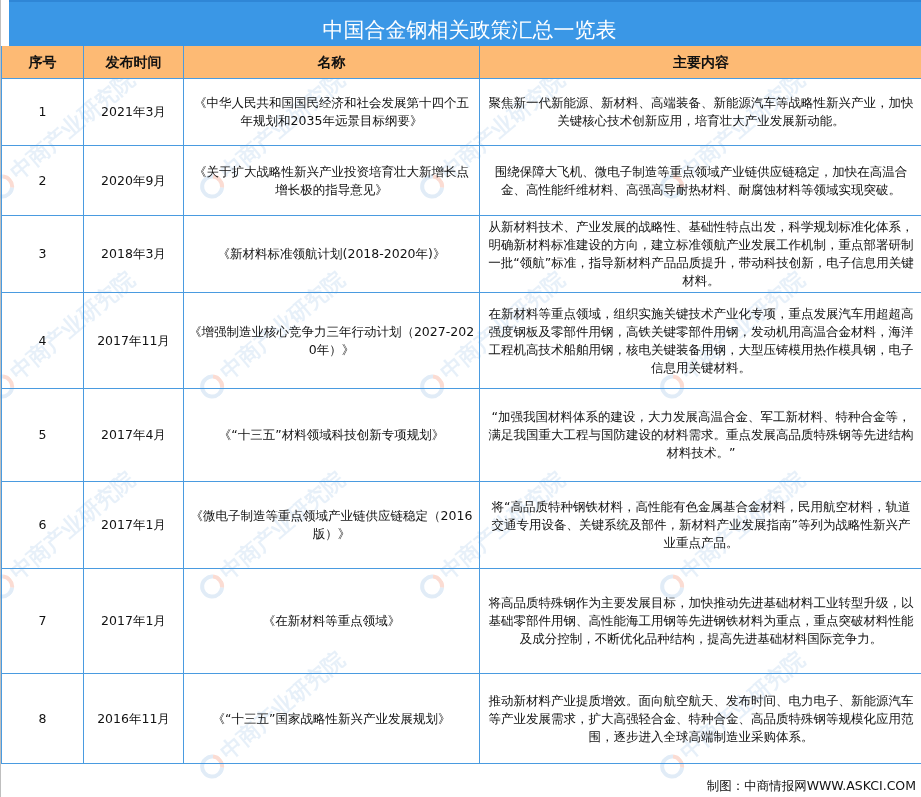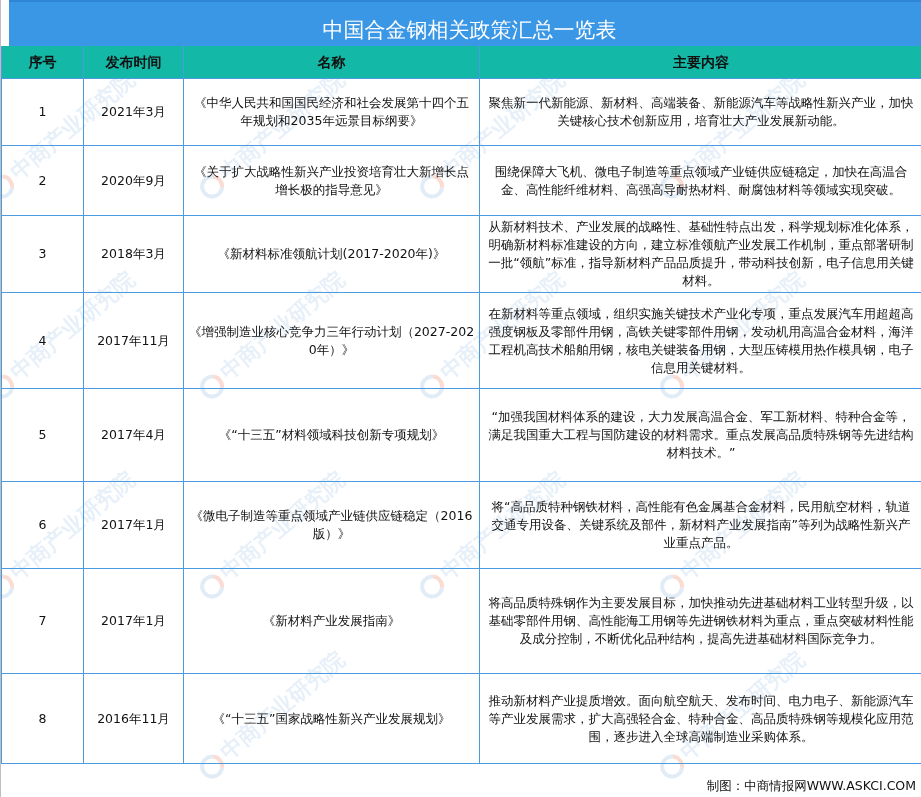--- a/index.html
+++ b/index.html
@@ -18,21 +18,21 @@
   table.grid {
     position: absolute; left: 0; top: 46px; width: 921px;
     border-collapse: collapse; table-layout: fixed;
   }
   table.grid td, table.grid th {
     border: 1px solid #4a9be0; padding: 0 4px; text-align: center; vertical-align: middle;
     font-size: 12.5px; line-height: 18px; color: #111;
     word-break: break-all;
   }
   table.grid tr.head th {
-    background: #14b8a6; height: 32px; font-size: 14px; font-weight: bold; color: #111;
+    background: #fdba74; height: 32px; font-size: 14px; font-weight: bold; color: #111;
     border-top: none;
   }
   table.grid td.content { text-align: center; padding: 0 6px; }
   .footer {
     position: absolute; left: 0; top: 763px; width: 921px; height: 48px;
     display: flex; align-items: center; justify-content: flex-end;
     font-size: 12.5px; color: #111; padding-right: 6px; box-sizing: border-box;
     border-bottom: 2px solid #4a9be0;
   }
   .wm {
@@ -86,21 +86,21 @@
     </tr>
     <tr style="height:70px">
       <td>2</td>
       <td>2020年9月</td>
       <td>《关于扩大战略性新兴产业投资培育壮大新增长点增长极的指导意见》</td>
       <td class="content">围绕保障大飞机、微电子制造等重点领域产业链供应链稳定，加快在高温合金、高性能纤维材料、高强高导耐热材料、耐腐蚀材料等领域实现突破。</td>
     </tr>
     <tr style="height:77px">
       <td>3</td>
       <td>2018年3月</td>
-      <td>《新材料标准领航计划(2017-2020年)》</td>
+      <td>《新材料标准领航计划(2018-2020年)》</td>
       <td class="content">从新材料技术、产业发展的战略性、基础性特点出发，科学规划标准化体系，明确新材料标准建设的方向，建立标准领航产业发展工作机制，重点部署研制一批“领航”标准，指导新材料产品品质提升，带动科技创新，电子信息用关键材料。</td>
     </tr>
     <tr style="height:96px">
       <td>4</td>
       <td>2017年11月</td>
       <td>《增强制造业核心竞争力三年行动计划（2027-2020年）》</td>
       <td class="content">在新材料等重点领域，组织实施关键技术产业化专项，重点发展汽车用超超高强度钢板及零部件用钢，高铁关键零部件用钢，发动机用高温合金材料，海洋工程机高技术船舶用钢，核电关键装备用钢，大型压铸模用热作模具钢，电子信息用关键材料。</td>
     </tr>
     <tr style="height:93px">
       <td>5</td>
@@ -110,21 +110,21 @@
     </tr>
     <tr style="height:87px">
       <td>6</td>
       <td>2017年1月</td>
       <td>《微电子制造等重点领域产业链供应链稳定（2016版）》</td>
       <td class="content">将“高品质特种钢铁材料，高性能有色金属基合金材料，民用航空材料，轨道交通专用设备、关键系统及部件，新材料产业发展指南”等列为战略性新兴产业重点产品。</td>
     </tr>
     <tr style="height:105px">
       <td>7</td>
       <td>2017年1月</td>
-      <td>《新材料产业发展指南》</td>
+      <td>《在新材料等重点领域》</td>
       <td class="content">将高品质特殊钢作为主要发展目标，加快推动先进基础材料工业转型升级，以基础零部件用钢、高性能海工用钢等先进钢铁材料为重点，重点突破材料性能及成分控制，不断优化品种结构，提高先进基础材料国际竞争力。</td>
     </tr>
     <tr style="height:90px">
       <td>8</td>
       <td>2016年11月</td>
       <td>《“十三五”国家战略性新兴产业发展规划》</td>
       <td class="content">推动新材料产业提质增效。面向航空航天、发布时间、电力电子、新能源汽车等产业发展需求，扩大高强轻合金、特种合金、高品质特殊钢等规模化应用范围，逐步进入全球高端制造业采购体系。</td>
     </tr>
   </tbody>
     </table>

